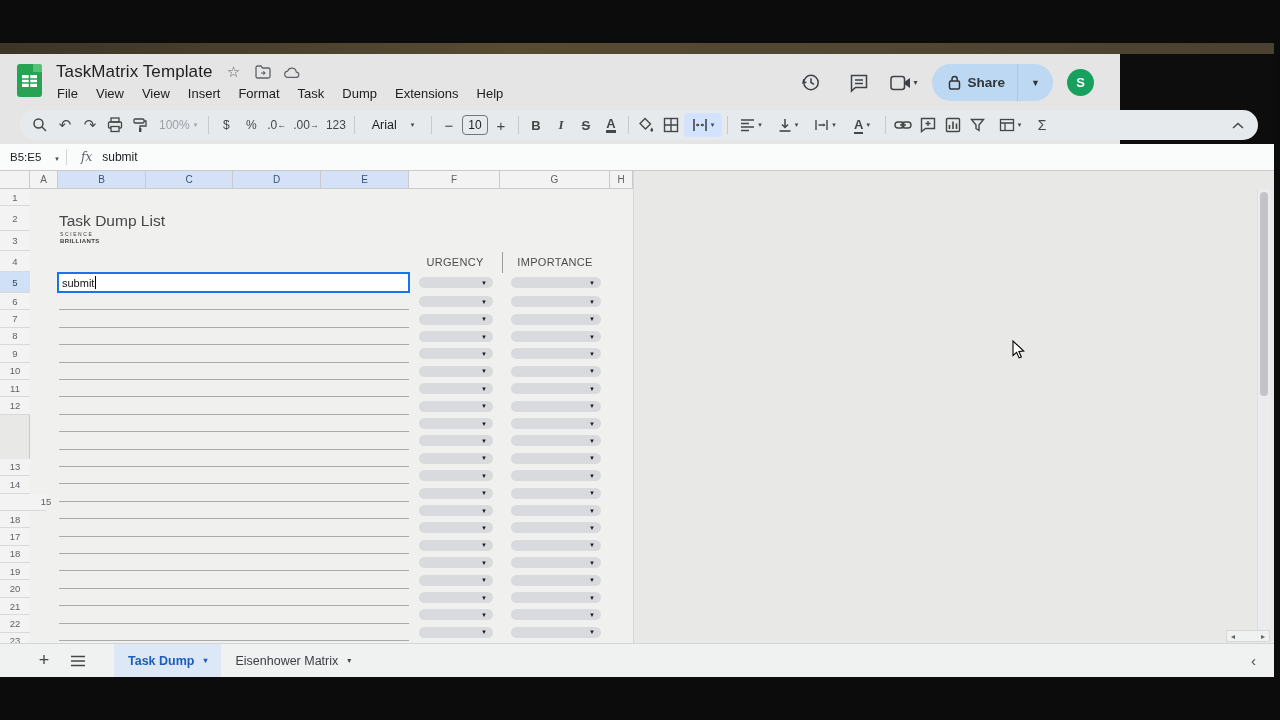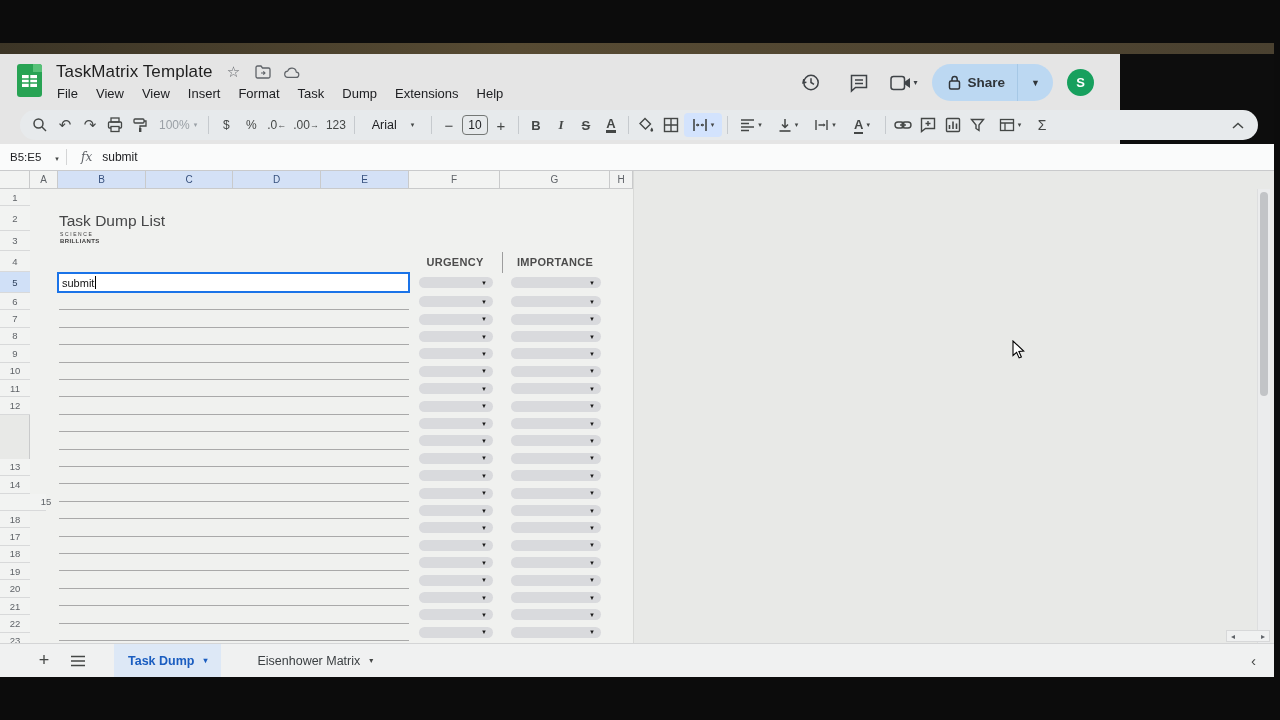--- a/index.html
+++ b/index.html
@@ -74,21 +74,21 @@
   .ch.sel { background:#d4e1f6; color:#37517e; }
   #rowgutter { position:absolute; left:0; top:18px; width:30px; border-right:1px solid #c9cacb; }
   .rh { width:30px; border-bottom:1px solid #d8d9da; background:#f2f3f2; font-size:9.5px; color:#5f6368;
         display:flex; align-items:center; justify-content:center; }
   .rh.sel { background:#d0e0f7; color:#31435f; }
 
   .sheet-title { position:absolute; left:59px; top:41px; font-size:15.5px; font-weight:500; color:#454647; }
   .brand-logo { position:absolute; left:60px; top:61px; color:#3a3a3a; line-height:1.15; }
   .brand-l1 { font-size:5px; letter-spacing:1.6px; }
   .brand-l2 { font-size:6px; font-weight:700; letter-spacing:.4px; }
-  .col-head-label { position:absolute; top:85px; font-size:11px; font-weight:700; color:#4c4c4c; letter-spacing:.3px;
+  .col-head-label { position:absolute; top:85px; font-size:11px; font-weight:400; color:#4c4c4c; letter-spacing:.3px;
                     width:120px; text-align:center; }
   .urgency-label { left:395px; }
   .importance-label { left:495px; }
   .head-divider { position:absolute; left:502px; top:81px; width:1px; height:21px; background:#9d9d9d; }
 
   .edit-cell { position:absolute; left:57px; top:101px; width:353px; height:21px; background:#fff;
                border:2px solid #1a73e8; display:flex; align-items:center; padding-left:3px;
                font-size:11px; color:#111; }
   .caret { display:inline-block; width:1px; height:13px; background:#000; margin-left:1px; }
 
@@ -105,21 +105,21 @@
 
   
   .tabbar { position:absolute; left:0; top:589px; width:1274px; height:34px; background:#f0f1f1;
             border-top:1px solid #d4d5d6; display:flex; align-items:center; }
   .tab-add { width:24px; height:24px; margin-left:32px; display:flex; align-items:center; justify-content:center;
              font-size:18px; color:#444746; }
   .tab-menu { width:24px; height:24px; margin-left:10px; display:flex; align-items:center; justify-content:center; color:#444746; }
   .sheet-tab { height:34px; display:flex; align-items:center; gap:9px; padding:0 14px; font-size:12.5px; }
   .sheet-tab.active { background:#dde8f6; color:#1a5dc0; font-weight:700; margin-left:24px; }
   .sheet-tab.active .tab-dd { color:#1a5dc0; }
-  .sheet-tab.inactive { color:#3c4043;margin-left:22px; }
+  .sheet-tab.inactive { color:#3c4043; }
   .tab-dd { font-size:8px; color:#444746; }
   .tab-collapse { margin-left:auto; margin-right:18px; font-size:15px; color:#444746; }
 
   .mouse-cursor { position:absolute; left:1012px; top:340px; }
 </style>
 </head>
 <body>
 
 <div class="screen">
   <div class="bar-top-black"></div>

